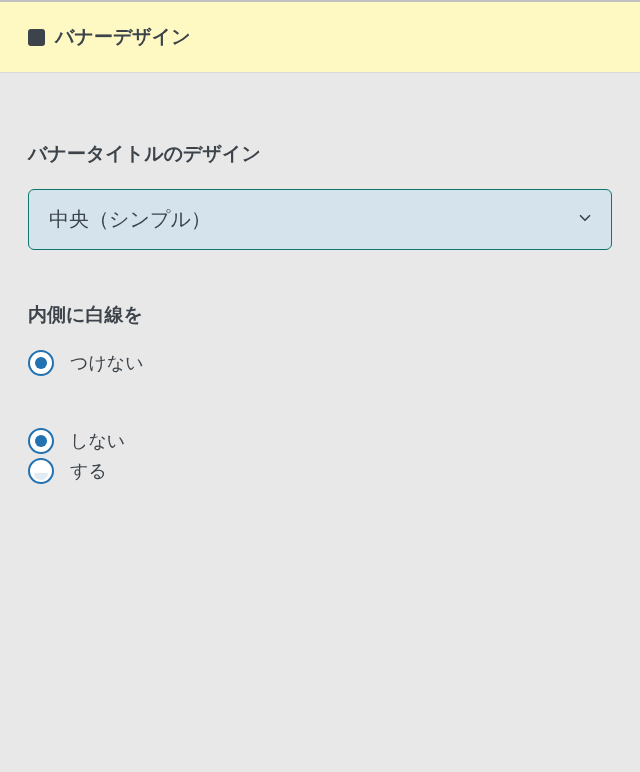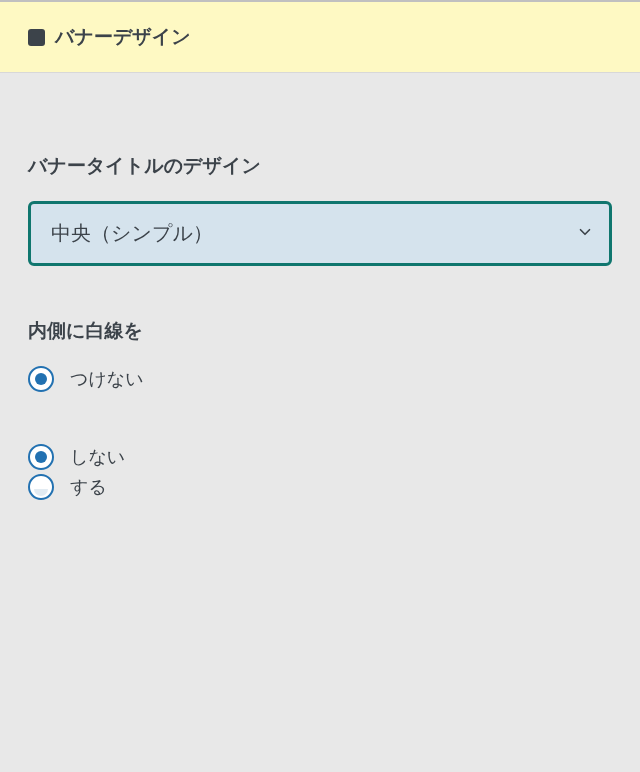--- a/index.html
+++ b/index.html
@@ -37,36 +37,36 @@
       color: #3c434a;
     }
     .content {
       padding: 28px;
     }
     .section {
       margin-bottom: 52px;
       margin-top: 42px;
     }
     .section:first-child {
-      margin-top: 52px;
+      margin-top: 40px;
     }
     .section-label {
       font-size: 19px;
       font-weight: 700;
       color: #3c434a;
       margin-bottom: 22px;
     }
     .select-wrap {
       position: relative;
       width: 100%;
     }
     .select {
       width: 100%;
       background: #d5e3ed;
-      border: 3px solid #0f766e;
+      border: 1px solid #0f766e;
       border-radius: 6px;
       padding: 16px 44px 16px 20px;
       font-size: 20px;
       color: #3c434a;
       font-weight: 500;
       appearance: none;
       -webkit-appearance: none;
       cursor: pointer;
       font-family: inherit;
       text-align: left;

